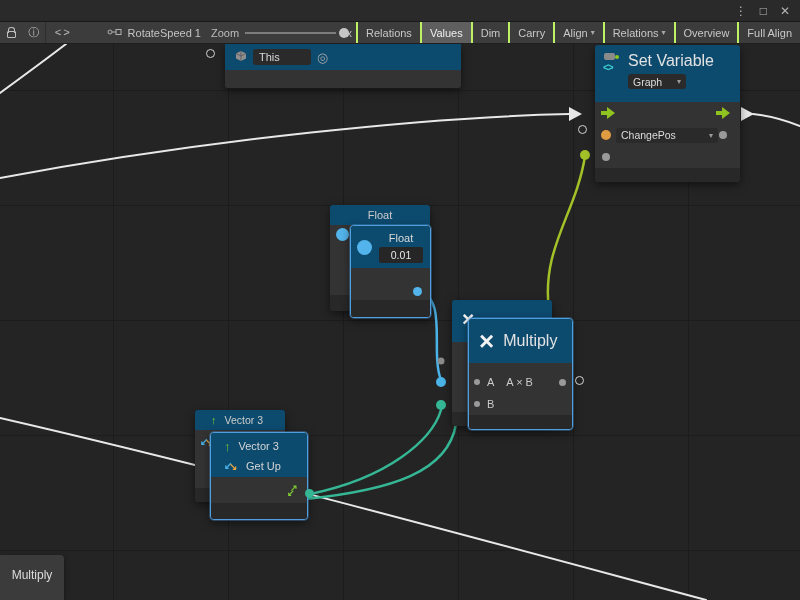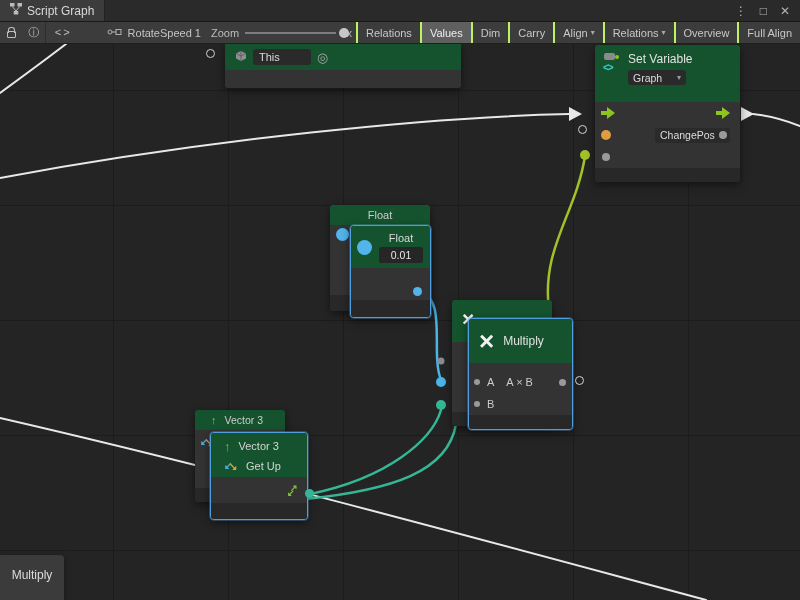--- a/index.html
+++ b/index.html
@@ -52,37 +52,37 @@
   .w   { stroke:#e8e8e8; stroke-width:2;   fill:none; stroke-linecap:round; }
   .wf  { fill:#e8e8e8; }
   .lime{ stroke:#a3c228; stroke-width:2.5; fill:none; stroke-linecap:round; }
   .blue{ stroke:#4ab3e8; stroke-width:2.5; fill:none; stroke-linecap:round; }
   .teal{ stroke:#35b795; stroke-width:2.5; fill:none; stroke-linecap:round; }
 
   
   .node { position:absolute; background:#333333; border-radius:4px; z-index:10;
     box-shadow:0 3px 9px rgba(0,0,0,.5); color:#d5d5d5; }
   .node.sel { border:1px solid #4f9fe0; box-shadow:0 0 0 1px rgba(79,159,224,.35), 0 3px 9px rgba(0,0,0,.5); }
-  .nh { background:#14532d; border-radius:3px 3px 0 0; }
+  .nh { background:#0c4a6e; border-radius:3px 3px 0 0; }
   .nf { position:absolute; left:0; right:0; bottom:0; background:#282828; border-radius:0 0 3px 3px; }
   .dot { border-radius:50%; display:inline-block; flex:none; }
   .ring { position:absolute; width:9px; height:9px; border:1.5px solid #d2d2d2; border-radius:50%; z-index:15; }
-  .nt { font-size:12px; color:#e2e2e2; }
+  .nt { font-size:16px; color:#e2e2e2; }
 
   
   .sv-h { height:57px; padding:7px 8px 0 8px; display:flex; gap:7px; }
   .sv-icon { width:18px; height:22px; position:relative; flex:none; }
   .svi-box { position:absolute; top:1px; left:1px; width:11px; height:7px; border-radius:2px; background:#8a8a8a; }
   .svi-dot { position:absolute; top:3px; left:12px; width:4px; height:4px; border-radius:50%; background:#8fc31f; }
   .svi-code { position:absolute; bottom:1px; left:0; font-size:10px; font-weight:bold; color:#3ecfcf; letter-spacing:-1px; }
   .sv-col { display:flex; flex-direction:column; gap:4px; }
   .dd { background:#2a2a2a; border-radius:3px; height:15px; display:flex; align-items:center;
     padding:0 5px; font-size:10.5px; color:#dcdcdc; }
   .dd .chev { margin-left:auto; padding-left:6px; font-size:8px; color:#9a9a9a; }
-  .svrow { position:absolute; left:0; width:100%; height:22px; display:flex; align-items:center;gap:39px; }
+  .svrow { position:absolute; left:0; width:100%; height:22px; display:flex; align-items:center; }
   .arrow-g { position:absolute; top:50%; transform:translateY(-50%); width:15px; height:12px; }
   .arrow-g::before { content:""; position:absolute; left:0; top:4px; width:6px; height:4px; background:#8fc31f; }
   .arrow-g::after  { content:""; position:absolute; left:6px; top:0; width:0; height:0;
     border:6px solid transparent; border-left:8px solid #8fc31f; }
 
   
   .this-top { height:26px; display:flex; align-items:center; gap:6px; padding:0 10px; }
   .this-field { width:58px; height:16px; background:#2a2a2a; border-radius:3px; display:flex;
     align-items:center; padding:0 6px; font-size:11px; color:#dadada; }
   .target { font-size:13px; color:#a8a8a8; line-height:1; }
@@ -113,31 +113,20 @@
 
   
   .corner { position:absolute; left:0; top:511px; width:64px; height:45px; background:#3b3b3b;
     border-radius:0 4px 0 0; z-index:10; padding-top:13px; text-align:center;
     font-size:12px; color:#dddddd; box-shadow:0 2px 6px rgba(0,0,0,.4); }
 </style>
 </head>
 <body>
 
 <div class="tabbar">
-  <div class="tab">
-    <span>
-      <svg width="12" height="12" viewBox="0 0 12 12">
-        <rect x="0" y="0" width="4.5" height="3.5" fill="#bbbbbb"></rect>
-        <rect x="7.5" y="0" width="4.5" height="3.5" fill="#bbbbbb"></rect>
-        <rect x="3.75" y="8" width="4.5" height="3.5" fill="#bbbbbb"></rect>
-        <path d="M2.2 3.5 L6 8 M9.8 3.5 L6 8" stroke="#bbbbbb" stroke-width="1" fill="none"></path>
-      </svg>
-    </span>
-    <span>Script Graph</span>
-  </div>
   <div class="win-icons">
     <span>⋮</span>
     <span>□</span>
     <span>✕</span>
   </div>
 </div>
 
 <div class="toolbar">
   <div class="tb-ic">
       <span class="lock"></span>

